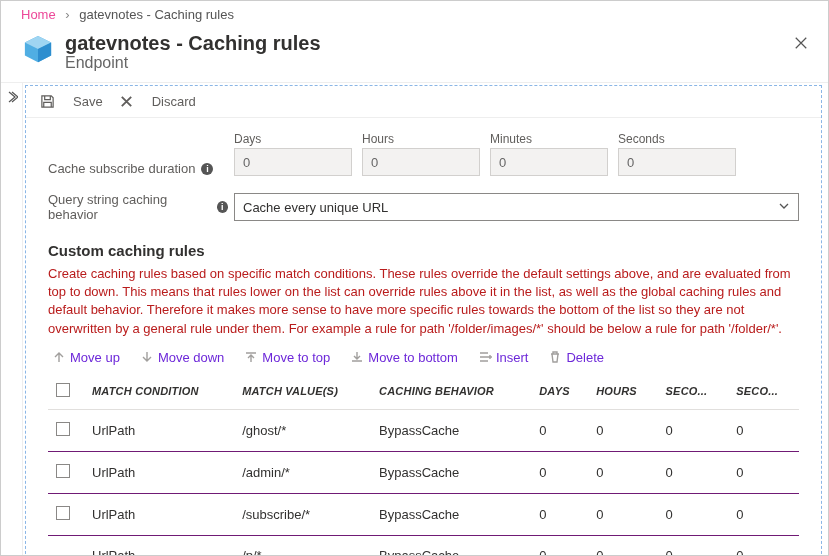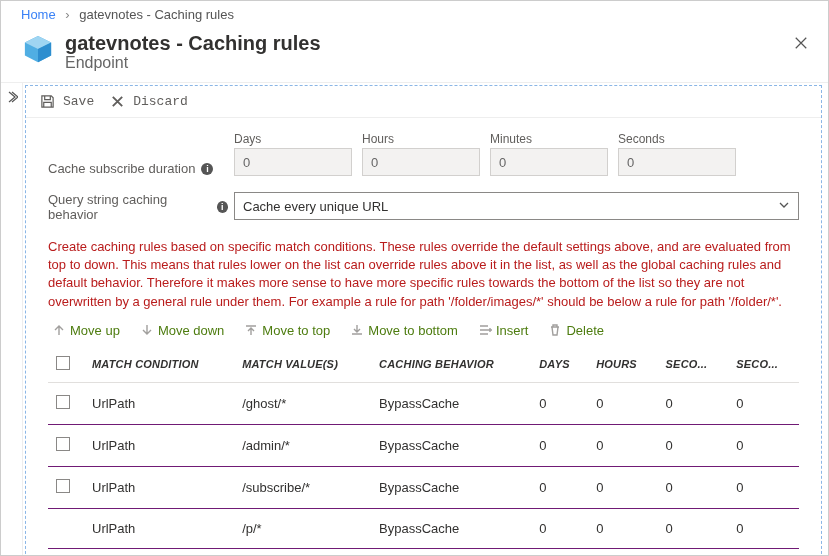--- a/index.html
+++ b/index.html
@@ -12,21 +12,21 @@
     height: 556px;
     overflow: hidden;
     border: 1px solid #ccc;
   }
   .breadcrumb {
     padding: 6px 20px 4px 20px;
     font-size: 13px;
     color: #555;
   }
   .breadcrumb a {
-    color: #3b82f6;
+    color: #ec4899;
     text-decoration: none;
   }
   .breadcrumb .sep { margin: 0 6px; color: #888; }
   .header {
     display: flex;
     align-items: flex-start;
     padding: 6px 20px 10px 20px;
     position: relative;
     border-bottom: 1px solid #eee;
   }
@@ -76,38 +76,37 @@
   .cmdbar {
     display: flex;
     align-items: center;
     gap: 16px;
     padding: 8px 14px;
     border-bottom: 1px solid #eee;
   }
   .cmdbar .btn {
     display: flex;
     align-items: center;
-    gap: 8px;
+    gap: 18px;
     color: #605e5c;
     cursor: pointer;
     font-size: 13px;
-    font-family: Liberation Mono, monospace;
   }
   .cmdbar svg { width:15px; height:15px; }
   .scrollarea {
     flex: 1;
     overflow-y: auto;
     padding: 14px 22px 40px 22px;
     position: relative;
   }
   .scrollarea::-webkit-scrollbar { width: 14px; }
   .scrollarea::-webkit-scrollbar-thumb { background:#c8c6c4; }
   .form-row {
     display: flex;
-    align-items: flex-start;
+    align-items: center;
     margin-bottom: 16px;
     gap: 6px;
   }
   .form-label {
     width: 180px;
     color: #605e5c;
     font-size: 13px;
     display: flex;
     align-items: center;
     gap: 6px;
@@ -130,21 +129,21 @@
     justify-content: space-between; cursor:pointer;
   }
   .select-wrap .chev { font-size:11px; color:#555; }
   h3.sect {
     font-size:15px; font-weight:600; margin: 20px 0 6px 0;
   }
   p.desc {
     font-size:13px; color:#b91c1c; line-height:1.4; margin-bottom:4px;
   }
   .tbl-toolbar {
-    display:flex; gap:20px; padding: 8px 4px; color:#4d7c0f;
+    display:flex; gap:20px; padding: 8px 4px; color:#6d28d9;
     font-size:13px; align-items:flex-end;
   }
   .tbl-toolbar .tbtn { display:flex; align-items:center; gap:4px; cursor:pointer; }
   .tbl-toolbar svg { width:14px; height:14px; }
   .table {
     width:100%;
     border-collapse: collapse;
     font-size:13px;
   }
   .table th {
@@ -248,20 +247,21 @@
         <div class="select-wrap">
           <span>Cache every unique URL</span>
           <span class="chev">
             <svg viewBox="0 0 12 12" width="12" height="12">
                 <path d="M2 4 L6 8 L10 4" fill="none" stroke="#555" stroke-width="1.3"></path>
               </svg>
           </span>
         </div>
       </div>
 
+      <h3 class="sect">Custom caching rules</h3>
       <p class="desc">Create caching rules based on specific match conditions. These rules override the default settings above, and are evaluated from top to down. This means that rules lower on the list can override rules above it in the list, as well as the global caching rules and default behavior. Therefore it makes more sense to have more specific rules towards the bottom of the list so they are not overwritten by a general rule under them. For example a rule for path '/folder/images/*' should be below a rule for path '/folder/*'.</p>
 
       <div class="tbl-toolbar">
         <div class="tbtn">
           <svg viewBox="0 0 14 14">
               <path d="M7 12V3 M3 7l4-4 4 4" fill="none" stroke="#a19f9d" stroke-width="1.4"></path>
             </svg>
           <span>Move up</span>
         </div>
         <div class="tbtn">

